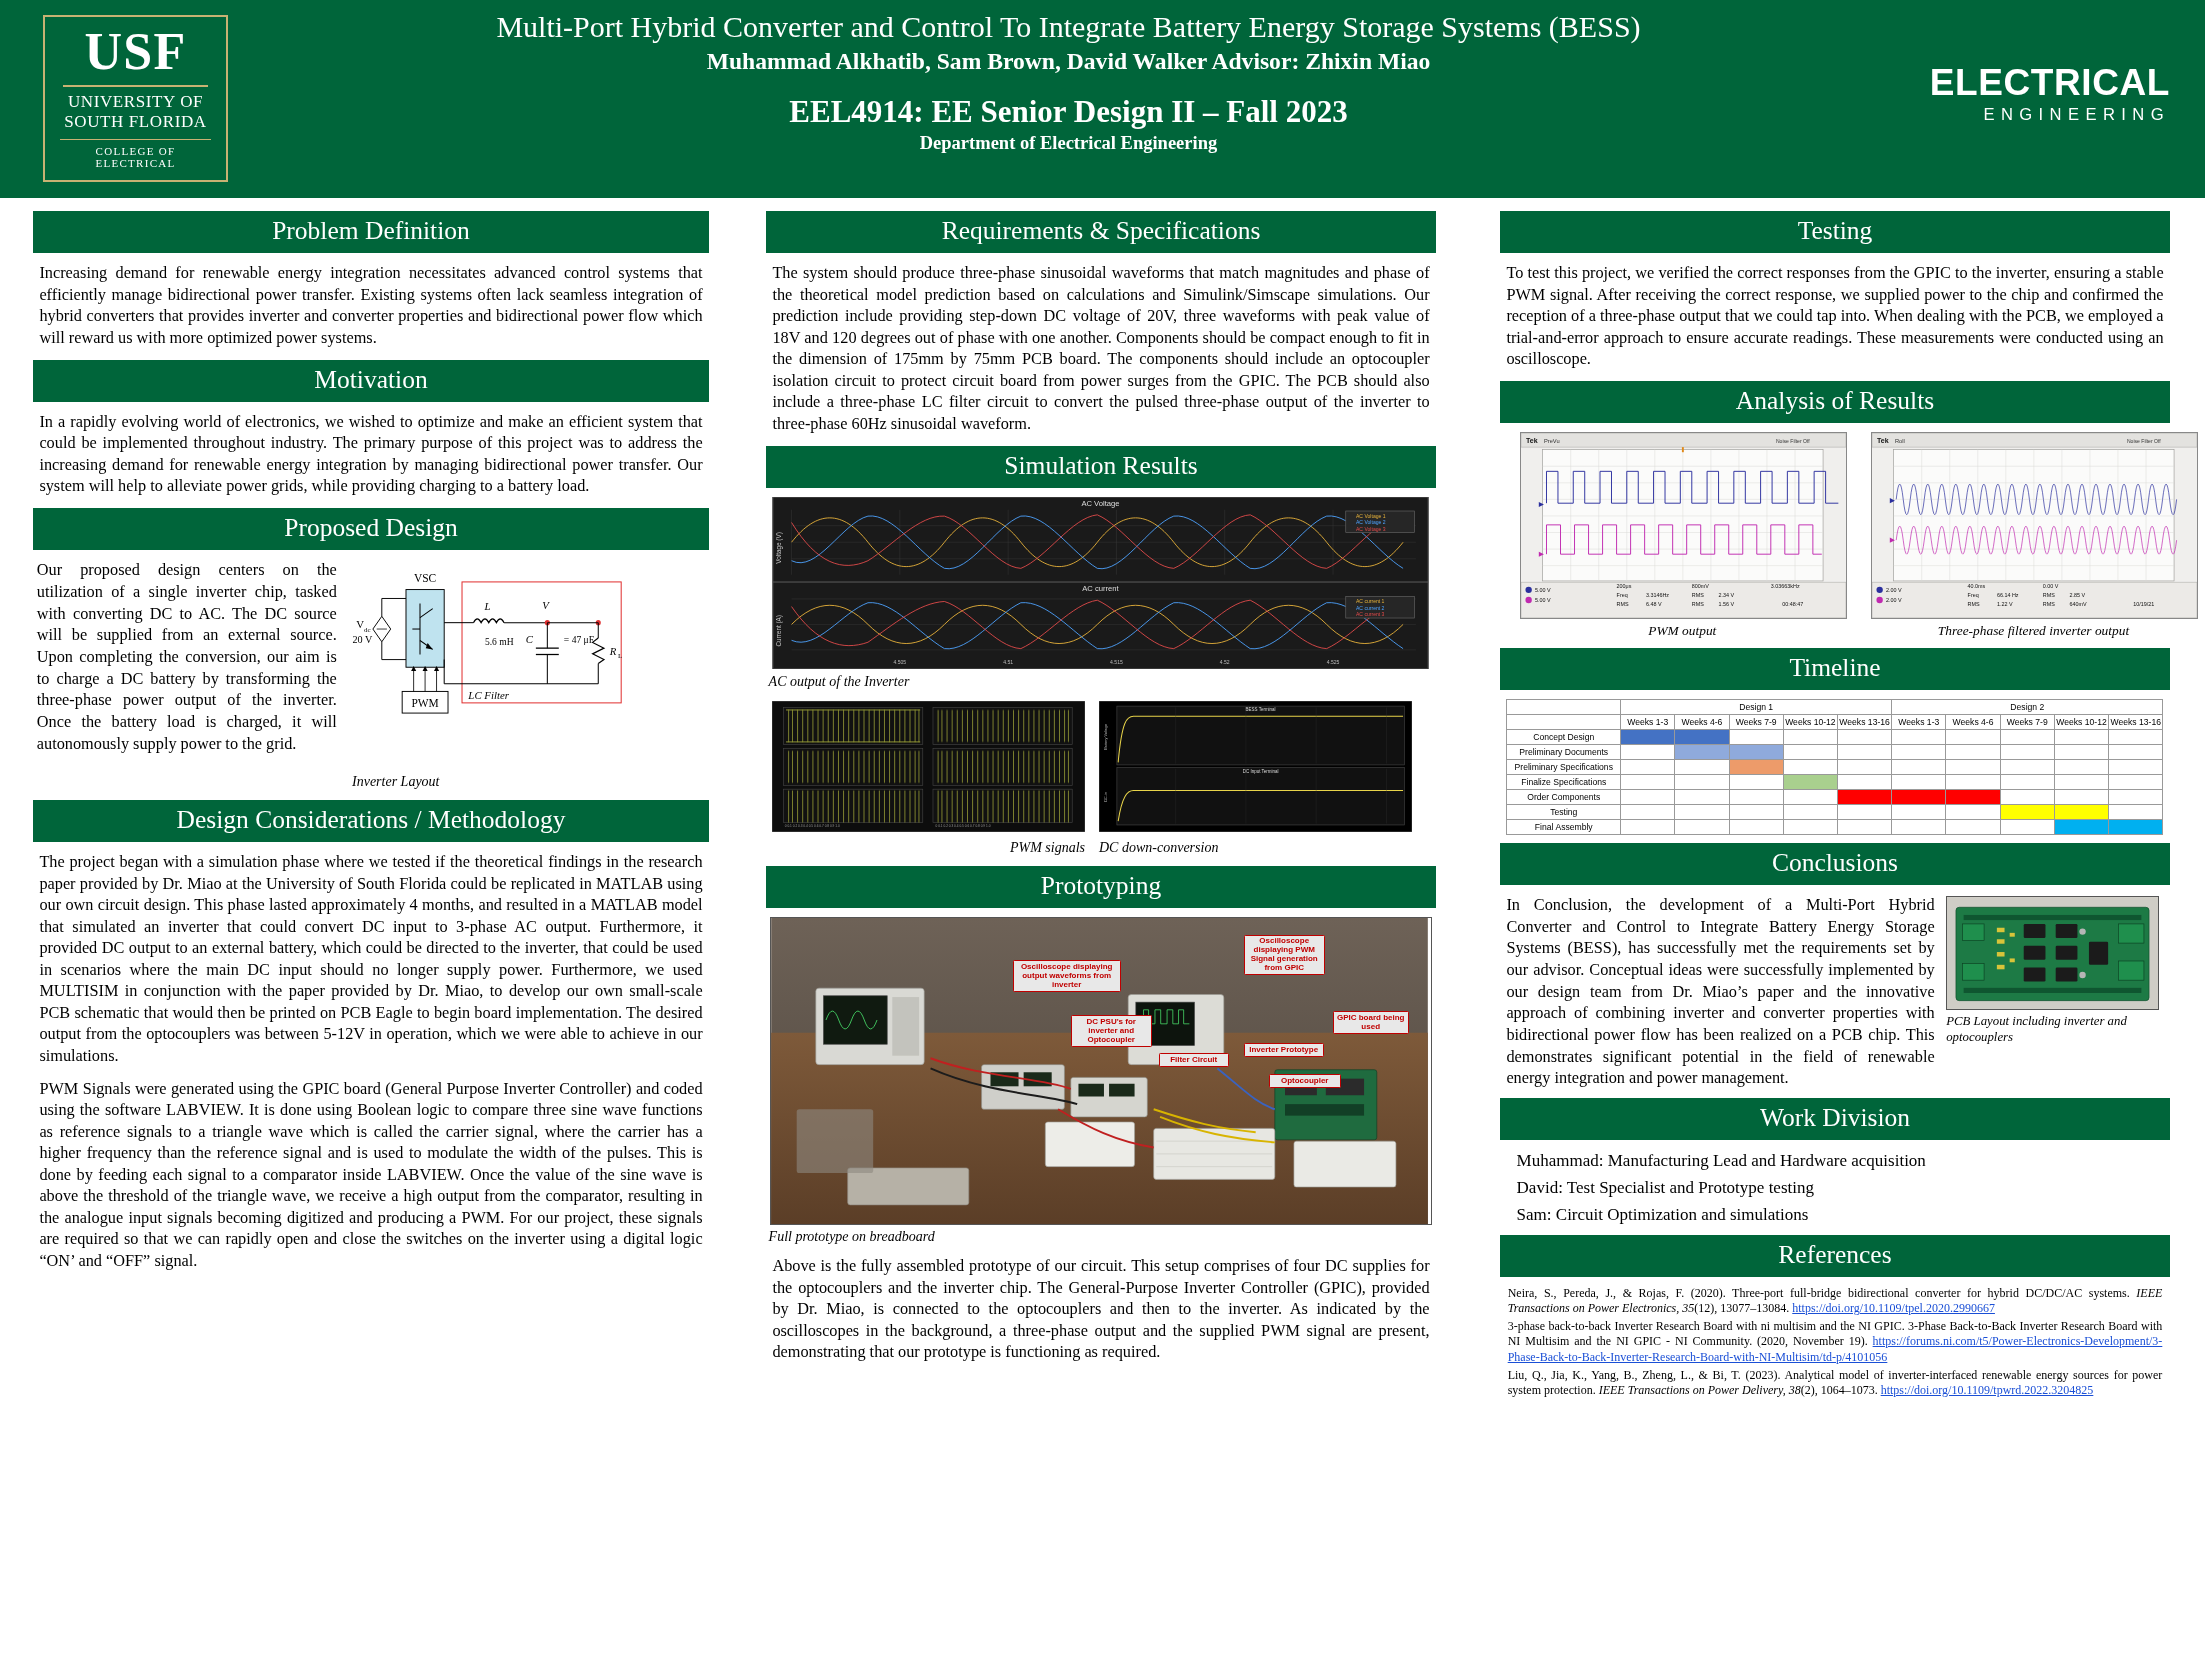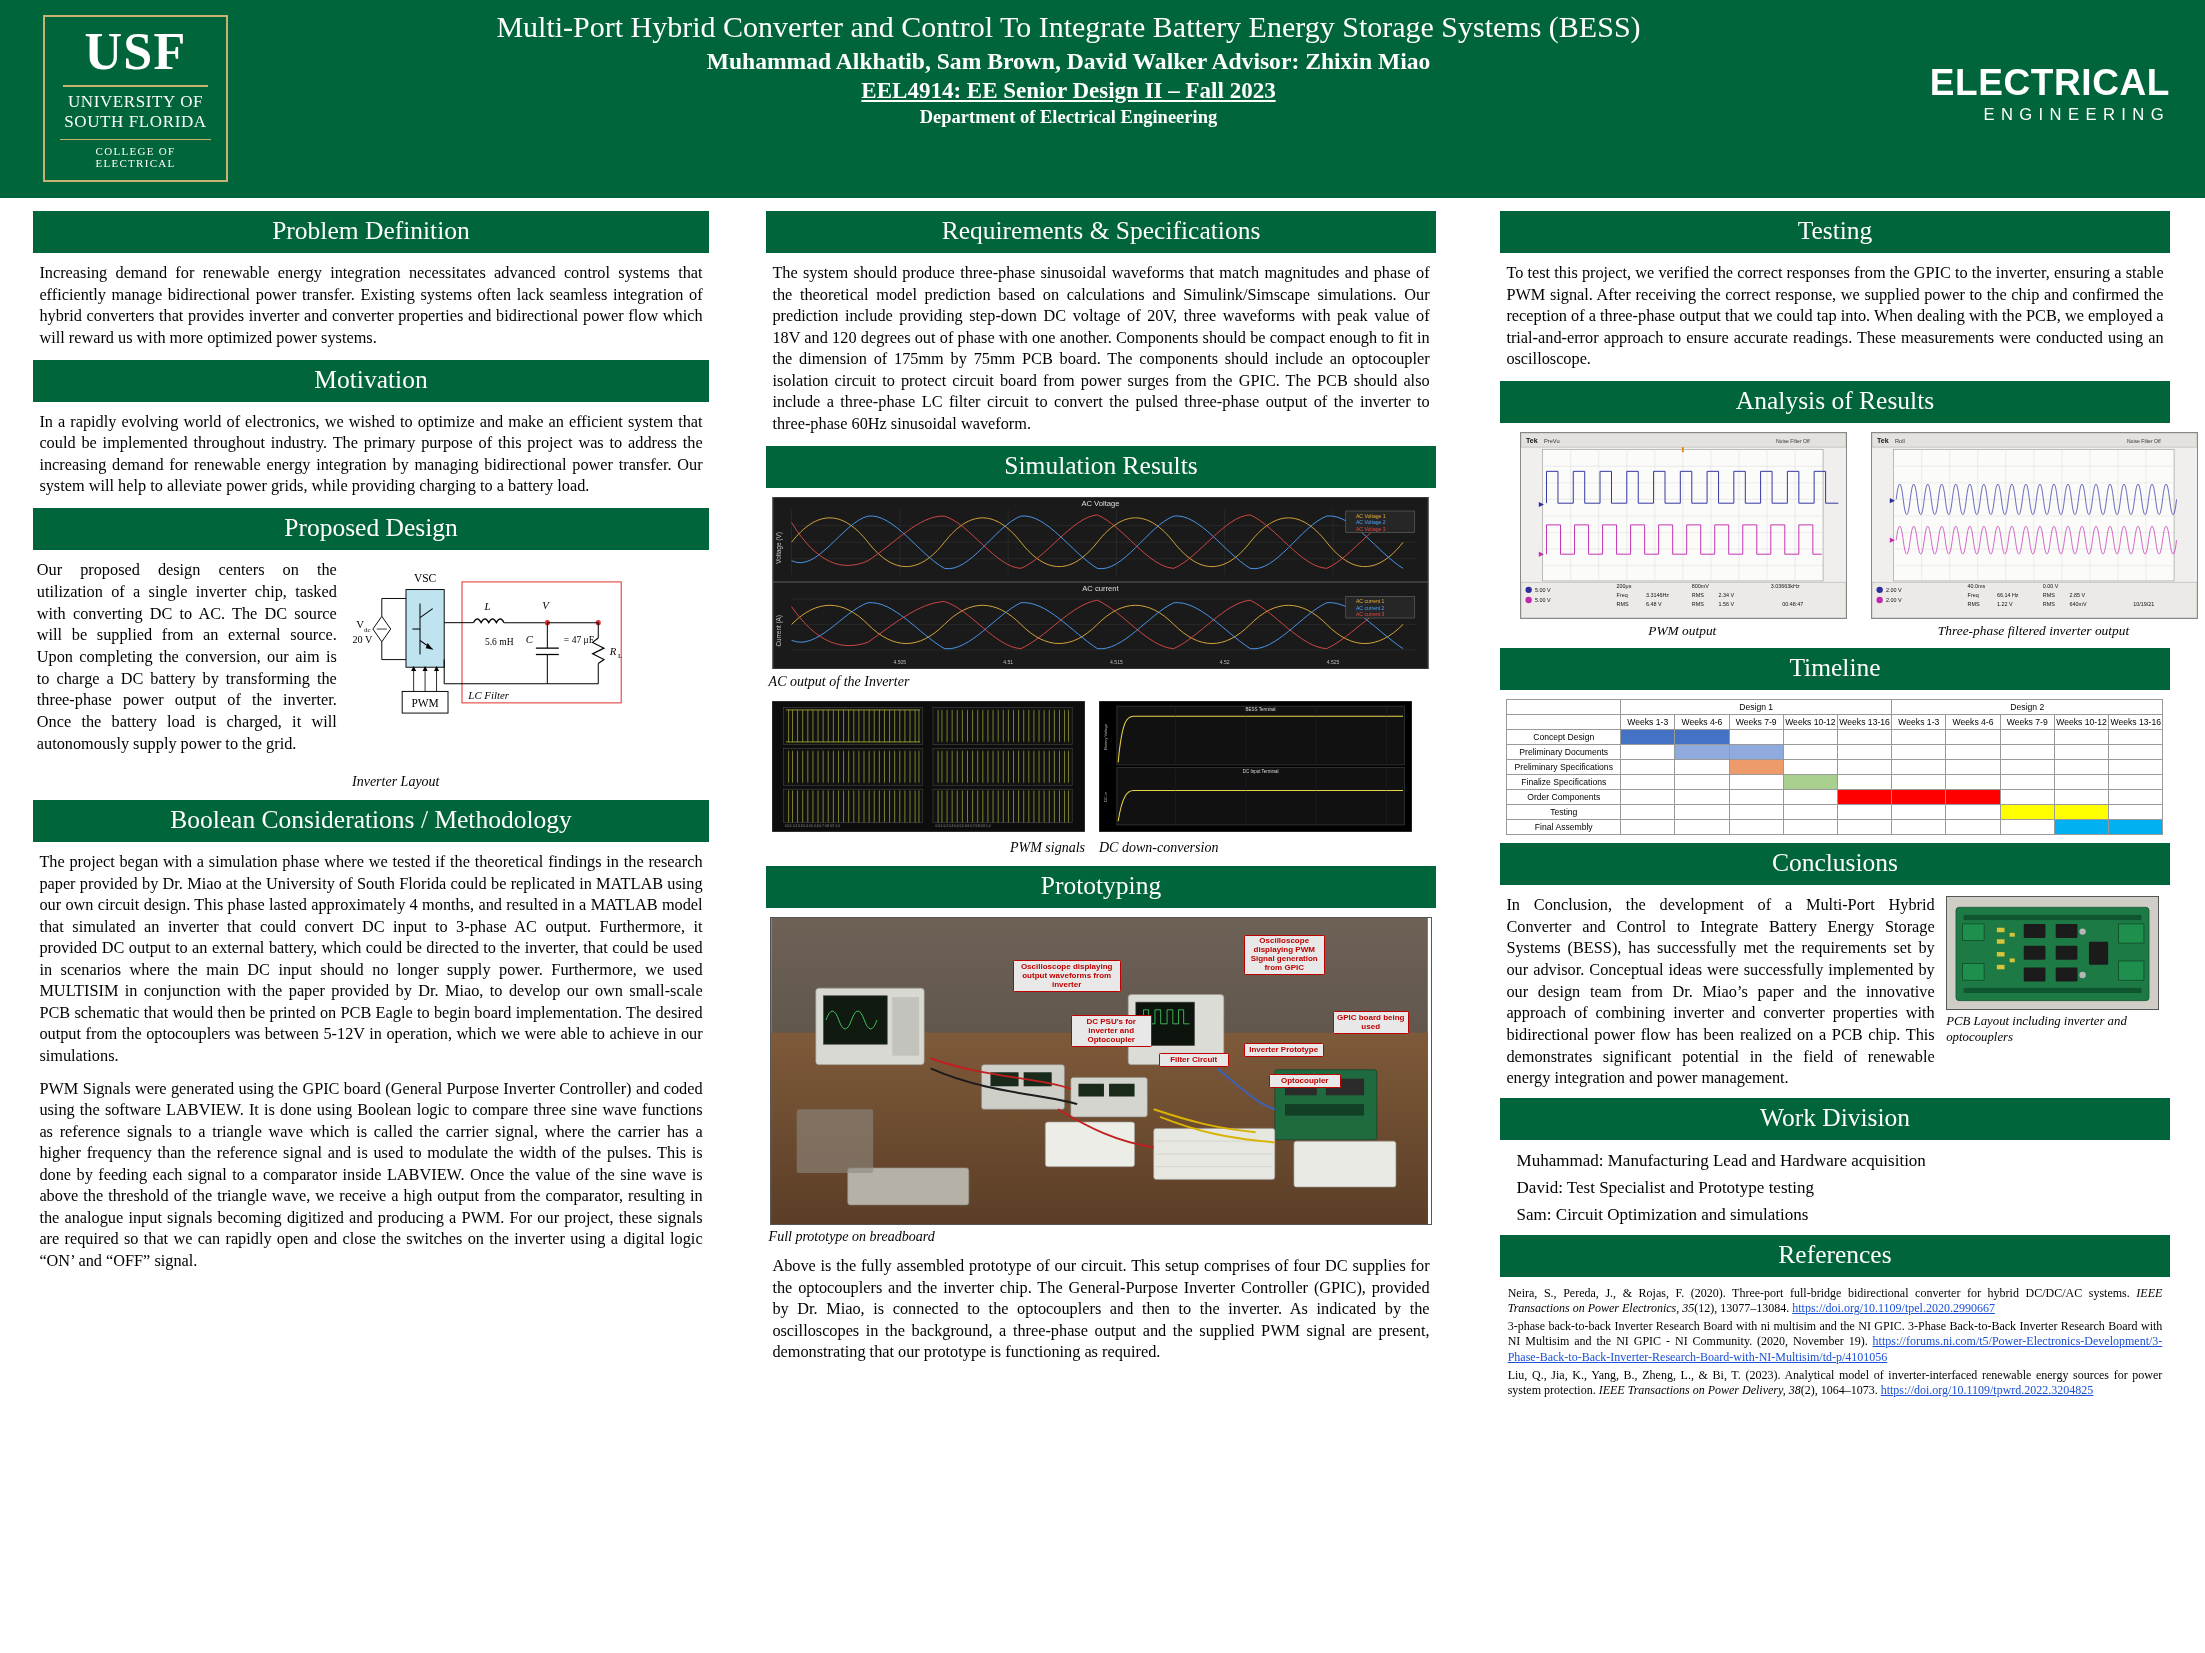--- a/index.html
+++ b/index.html
@@ -30,21 +30,21 @@
     font-family:"Liberation Serif", serif; font-size:17px; line-height:1.18; letter-spacing:0.6px;
   }
   .usf-logo .usf-coll {
     font-family:"Liberation Serif", serif; font-size:11px; letter-spacing:1.3px;
     margin-top:7.7px; padding-top:4.5px; border-top:1.3px solid #c8b273;
     width:151px; margin-left:auto; margin-right:auto;
   }
   .title-block { position:absolute; left:242px; top:10.2px; width:1653px; text-align:center; color:#ffffff; }
   .poster-title { font-size:30px; line-height:1.14; font-weight:normal; }
   .poster-authors { font-size:23.6px; font-weight:bold; margin-top:3.8px; }
-  .poster-course { font-size:23px; font-weight:bold; margin-top:3px;text-decoration:underline; }
+  .poster-course { font-size:31px; font-weight:bold; margin-top:19px; }
   .poster-dept { font-size:18.5px; font-weight:bold; margin-top:3.2px; }
   .ee-logo { position:absolute; right:35px; top:64px; width:255px; text-align:right; color:#ffffff; }
   .ee-logo .ee1 { font-family:"Liberation Sans", sans-serif; font-weight:bold; font-size:37px; letter-spacing:0.6px; line-height:1; }
   .ee-logo .ee2 { font-family:"Liberation Sans", sans-serif; font-size:16.6px; letter-spacing:6.4px; margin-top:3.8px; }
 
   
   .col { position:absolute; top:211px; }
   .col-left  { left:33px;   width:676px; }
   .col-mid   { left:766px; width:670px; }
   .col-right { left:1500px; width:670px; }
@@ -197,21 +197,21 @@
           <text x="441" y="156" font-family="Liberation Serif, serif" font-size="11">L</text>
 
           <line x1="168" y1="196" x2="410" y2="196" stroke="#000" stroke-width="1.6"></line>
           <line x1="168" y1="158" x2="168" y2="196" stroke="#000" stroke-width="1.6"></line>
           <text x="206" y="220" font-family="Liberation Serif, serif" font-size="17" font-style="italic">LC Filter</text>
         </svg>
       </div>
     </div>
     <div class="caption" style="margin-left:319px;">Inverter Layout</div>
 
-    <div class="band">Boolean Considerations / Methodology</div>
+    <div class="band">Design Considerations / Methodology</div>
     <div class="body-text">The project began with a simulation phase where we tested if the theoretical findings in the research paper provided by Dr. Miao at the University of South Florida could be replicated in MATLAB using our own circuit design. This phase lasted approximately 4 months, and resulted in a MATLAB model that simulated an inverter that could convert DC input to 3-phase AC output. Furthermore, it provided DC output to an external battery, which could be directed to the inverter, that could be used in scenarios where the main DC input should no longer supply power. Furthermore, we used MULTISIM in conjunction with the paper provided by Dr. Miao, to develop our own small-scale PCB schematic that would then be printed on PCB Eagle to begin board implementation. The desired output from the optocouplers was between 5-12V in operation, which we were able to achieve in our simulations.</div>
     <div class="body-text">PWM Signals were generated using the GPIC board (General Purpose Inverter Controller) and coded using the software LABVIEW. It is done using Boolean logic to compare three sine wave functions as reference signals to a triangle wave which is called the carrier signal, where the carrier has a higher frequency than the reference signal and is used to modulate the width of the pulses. This is done by feeding each signal to a comparator inside LABVIEW. Once the value of the sine wave is above the threshold of the triangle wave, we receive a high output from the comparator, resulting in the analogue input signals becoming digitized and producing a PWM. For our project, these signals are required so that we can rapidly open and close the switches on the inverter using a digital logic “ON’ and “OFF” signal.</div>
   </div>
 
   <div class="col col-mid">
 
     <div class="band">Requirements &amp; Specifications</div>
     <div class="body-text">The system should produce three-phase sinusoidal waveforms that match magnitudes and phase of the theoretical model prediction based on calculations and Simulink/Simscape simulations. Our prediction include providing step-down DC voltage of  20V, three waveforms with peak value of 18V and 120 degrees out of phase with one another. Components should be compact enough to fit in the dimension of 175mm by 75mm PCB board. The components should include an optocoupler isolation circuit to protect circuit board from power surges from the GPIC. The PCB should also include a three-phase LC filter circuit to convert the pulsed three-phase output of the inverter to three-phase 60Hz sinusoidal waveform.</div>
 
     <div class="band">Simulation Results</div>

